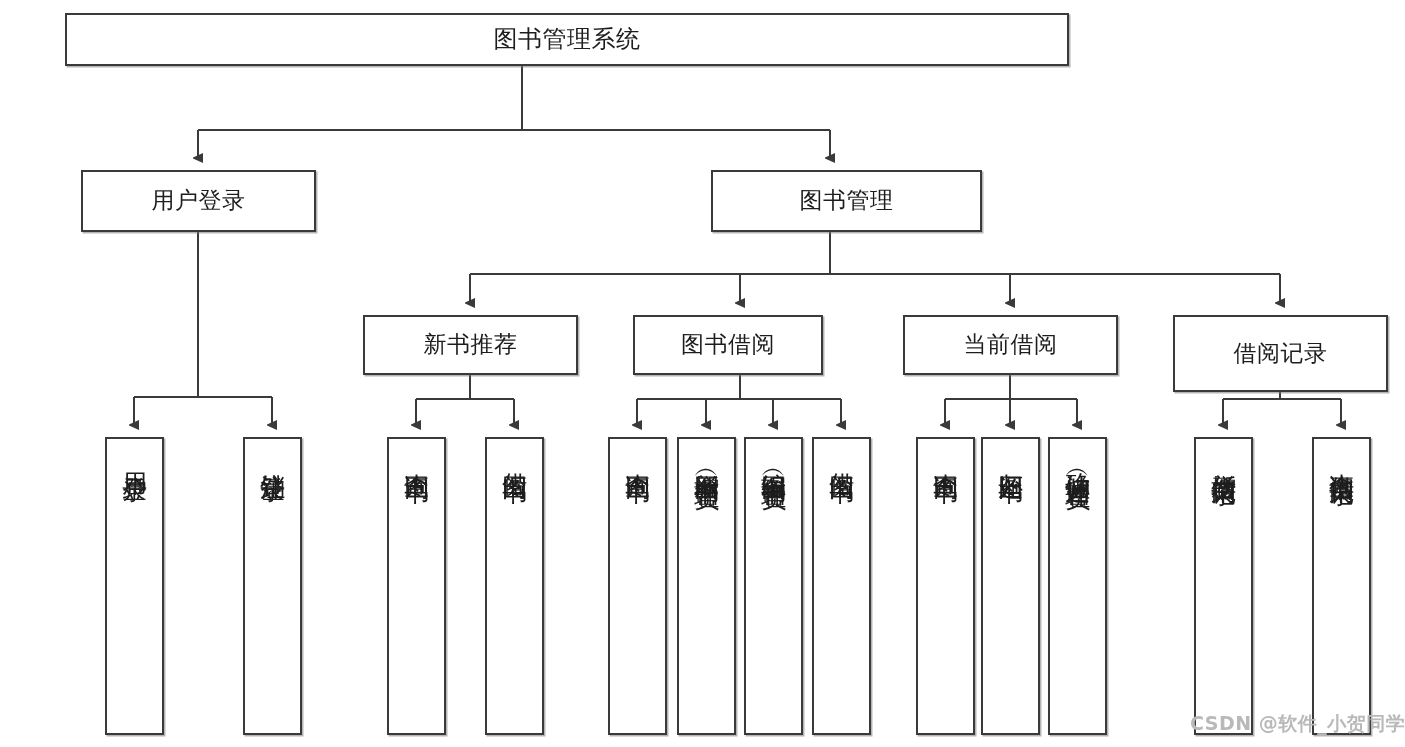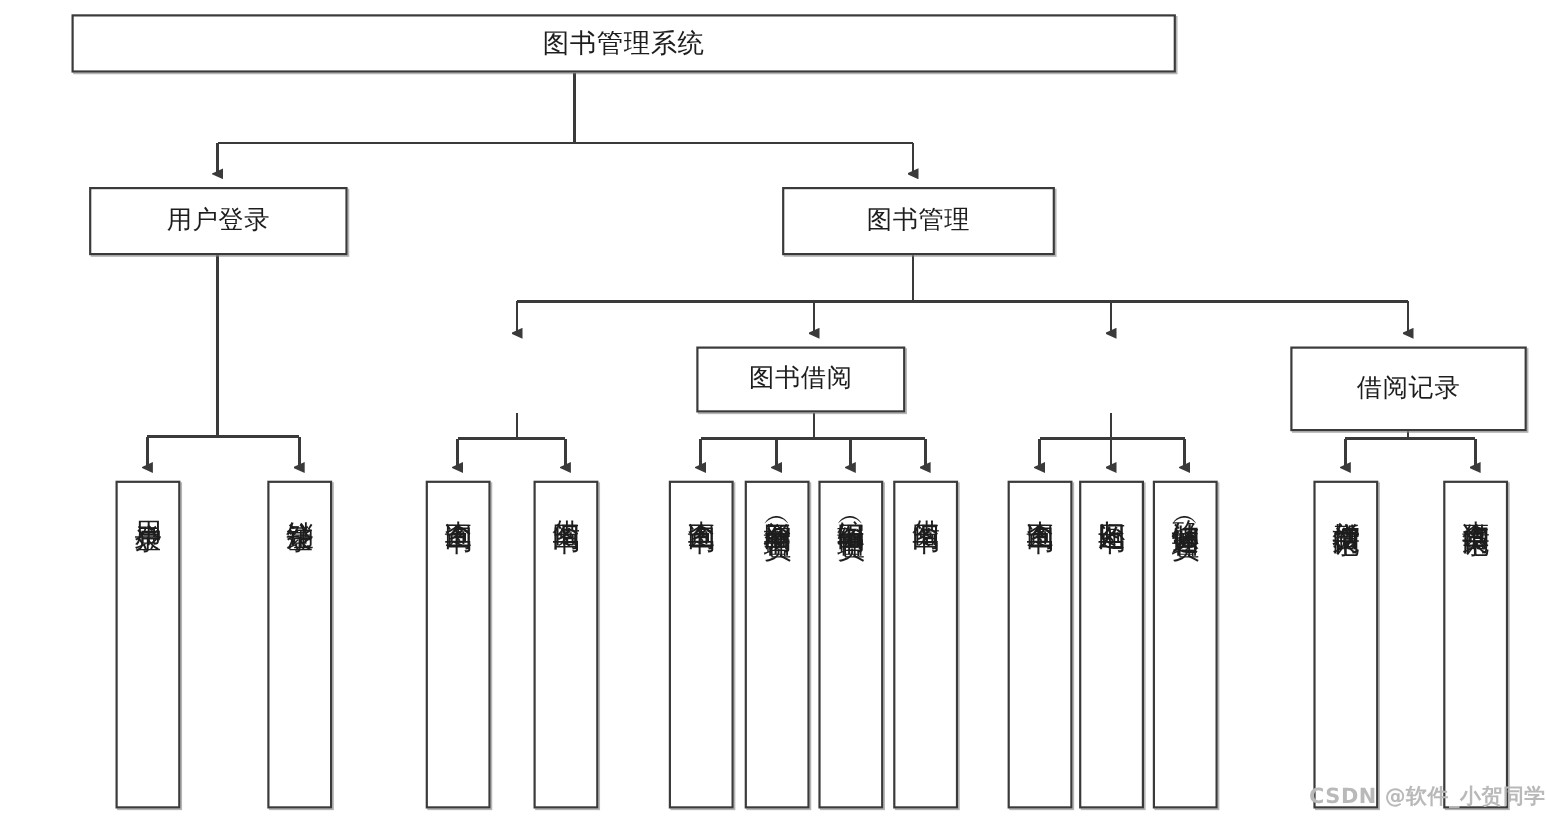--- a/index.html
+++ b/index.html
@@ -133,29 +133,35 @@
   </svg>
 
   <div class="node root horiz" style="left:20px; top:13px; width:1004px; height:53px;margin-left:45px;">
     <span class="node-label">图书管理系统</span>
   </div>
 
   <div class="node horiz" style="left:81px; top:170px; width:235px; height:62px;">
     <span class="node-label">用户登录</span>
   </div>
 
-  <div class="node horiz" style="left:711px; top:170px; width:248px; height:62px;">
+  <div class="node horiz" style="left:711px; top:170px; width:271px; height:62px;">
     <span class="node-label">图书管理</span>
   </div>
 
+  <div class="node horiz" style="left:363px; top:315px; width:215px; height:60px;">
+    <span class="node-label">新书推荐</span>
+  </div>
 
   <div class="node horiz" style="left:633px; top:315px; width:190px; height:60px;">
     <span class="node-label">图书借阅</span>
   </div>
 
+  <div class="node horiz" style="left:903px; top:315px; width:215px; height:60px;">
+    <span class="node-label">当前借阅</span>
+  </div>
 
   <div class="node horiz" style="left:1173px; top:315px; width:215px; height:77px;">
     <span class="node-label">借阅记录</span>
   </div>
 
   <div class="node vert" style="left:105px; top:437px; width:59px; height:298px;">
     <span class="node-label">用户登录</span>
   </div>
 
   <div class="node vert" style="left:243px; top:437px; width:59px; height:298px;">

